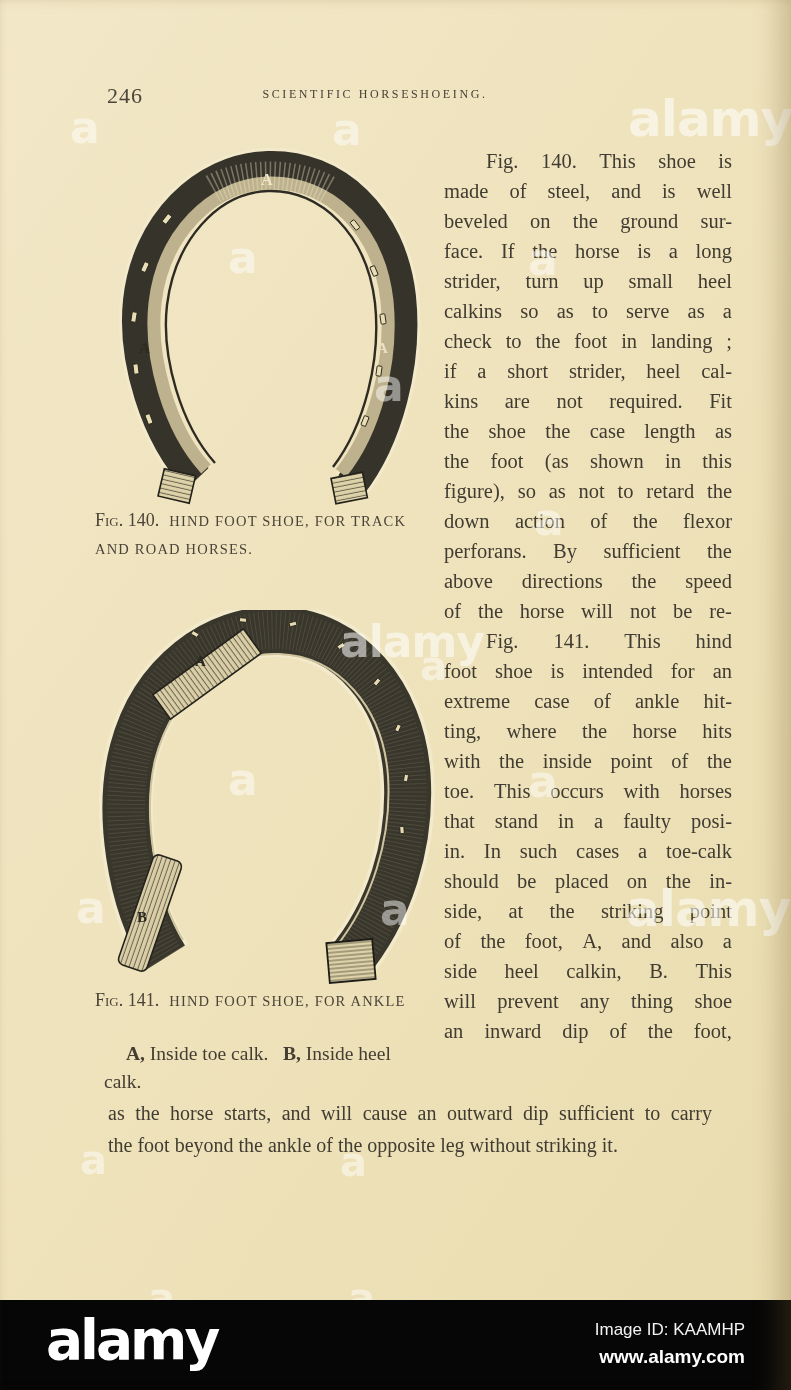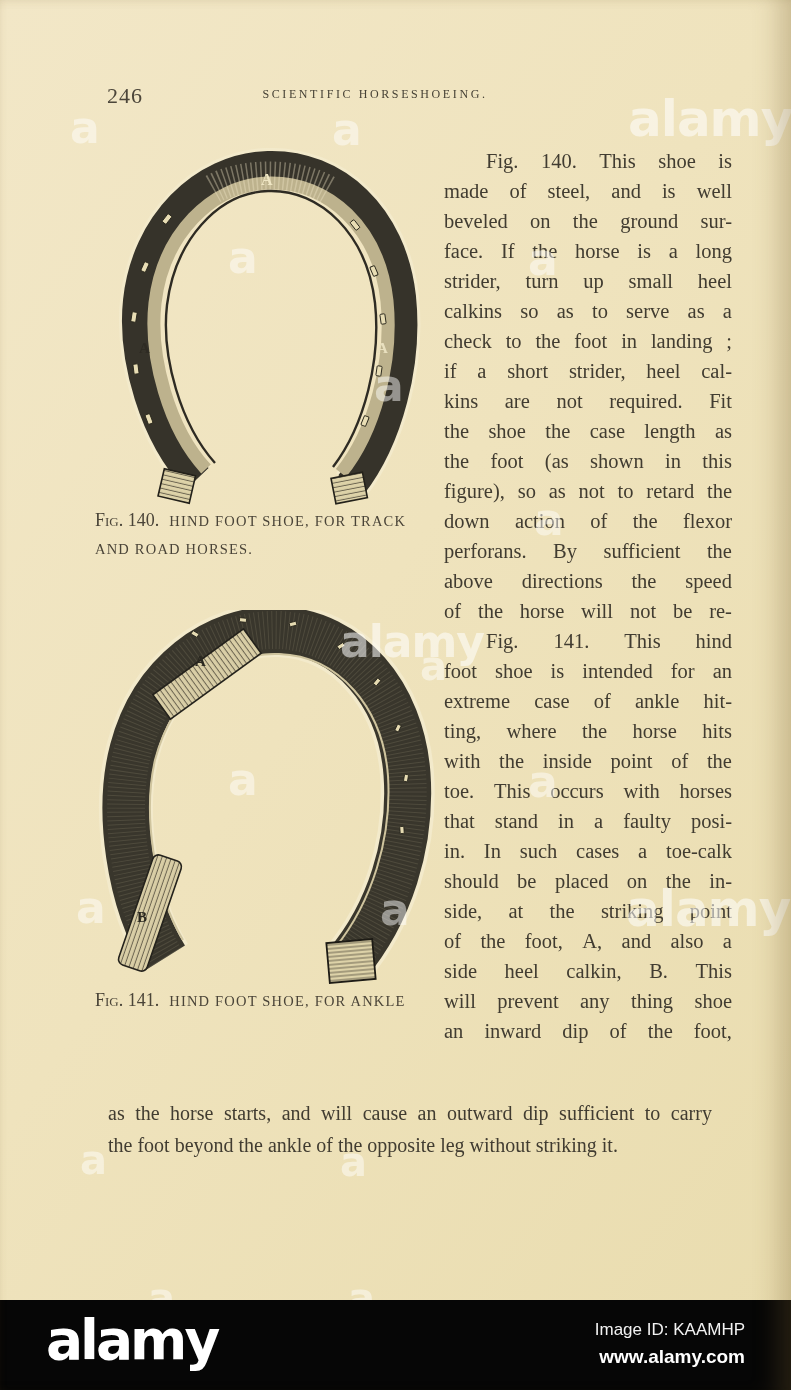--- a/index.html
+++ b/index.html
@@ -192,20 +192,24 @@
 
       <text class="figA" x="100" y="56" font-size="15" fill="#2a2820">A</text>
       <text class="figA" x="42" y="312" font-size="15" fill="#2a2820">B</text>
     </svg>
   </div>
 
   <div class="caption" style="top:986px;">
     <div class="cap-line">
       <span class="fcap-label">Fig. 141.</span><span class="fcap-caps">HIND FOOT SHOE, FOR ANKLE</span>
     </div>
+  </div>
+  <div class="note" style="top:1040px;">
+    <div class="nl ind"><b>A,</b><span> Inside toe calk.   </span><b>B,</b><span> Inside heel</span></div>
+    <div class="nl">calk.</div>
   </div>
 
   <div class="col" id="text-column">
       <div class="bl j ind">
         <span class="w">Fig.</span>
         <span class="w">140.</span>
         <span class="w">This</span>
         <span class="w">shoe</span>
         <span class="w">is</span>
       </div>

